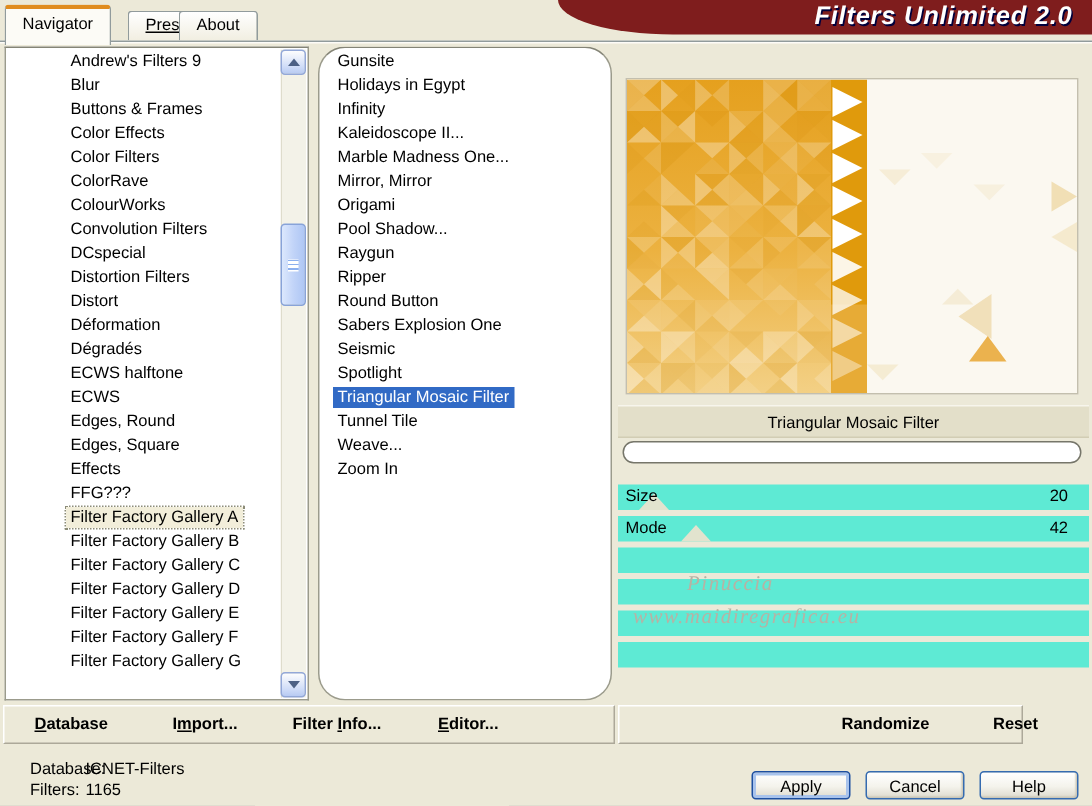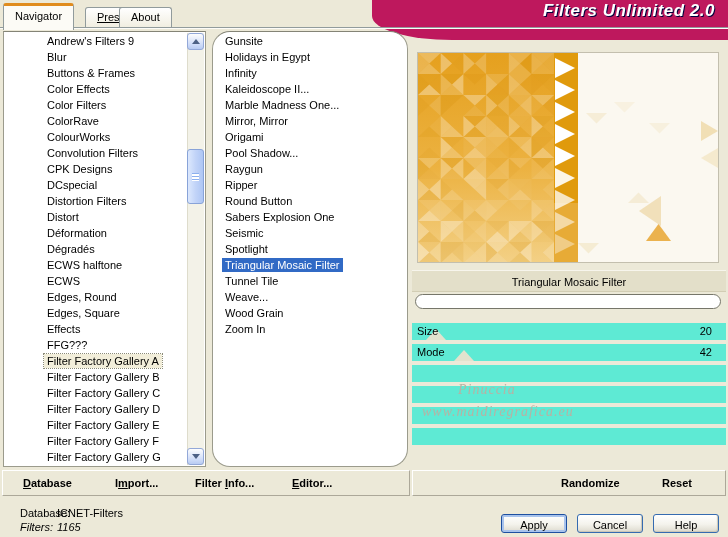--- a/index.html
+++ b/index.html
@@ -1,20 +1,20 @@
 <!DOCTYPE html>
 <html><head>
 <meta charset="utf-8">
 <style>
   html,body{margin:0;padding:0;background:#d8d4c8;}
   #window{position:relative;width:728px;height:537px;background:#ece9d8;
     font-family:"Liberation Sans",sans-serif;font-size:11px;color:#000;overflow:hidden;}
 
   
-  #banner{position:absolute;left:372px;top:0;width:356px;height:40px;background:#be185d;
+  #banner{position:absolute;left:372px;top:0;width:356px;height:23px;background:#7f1d1d;
     border-bottom-left-radius:80px 24px;}
   #banner .title{position:absolute;right:13px;top:1px;color:#fff;font-style:italic;font-weight:bold;
     font-size:17px;letter-spacing:.5px;text-shadow:1px 1px 0 #00003c;white-space:nowrap;}
 
   
   .tab{position:absolute;border:1px solid #919b9c;border-bottom:none;border-radius:3px 3px 0 0;
     background:linear-gradient(#ffffff,#f1eee1);padding:0 11px;height:19px;line-height:18px;top:7px;}
   .tab.active{top:3px;height:24px;line-height:20px;background:#fcfbf6;border-top:3px solid #e08c1e;z-index:3;}
   #tab-navigator{left:3px;}
   #tab-presets{left:85px;text-decoration:underline;}
@@ -68,34 +68,34 @@
     border-bottom:11px solid #e9e3cd;opacity:.95;}
   .watermark{position:absolute;color:#b7b2a4;font-family:"Liberation Serif",serif;font-style:italic;
     letter-spacing:1px;white-space:nowrap;}
   #watermark-1{left:46px;top:351px;font-size:14px;}
   #watermark-2{left:10px;top:373px;font-size:14px;}
 
   
   .toolbar{position:absolute;top:470px;height:26px;background:#ece9d8;border:1px solid #aca899;
     border-top-color:#fff;border-left-color:#fff;box-sizing:border-box;}
   #toolbar-left{left:2px;width:408px;}
-  #toolbar-right{left:412px;width:314px;text-align:center;}
+  #toolbar-right{left:412px;width:270px;text-align:center;}
   .tb-btn{position:absolute;top:0;height:24px;line-height:24px;font-weight:bold;white-space:nowrap;}
   #btn-database{left:20px;}
   #btn-import{left:112px;}
   #btn-filter-info{left:192px;}
   #btn-editor{left:289px;}
   #btn-randomize{left:148px;}
   #btn-reset{left:249px;}
 
   
   .status-label{position:absolute;left:20px;}
   .status-value{position:absolute;left:57px;}
   #status-db-label,#status-db-value{top:507px;}
-  #status-f-label,#status-f-value{top:521px;font-style:italic;}
+  #status-f-label,#status-f-value{top:521px;}
 
   .xp-btn{position:absolute;top:514px;width:66px;height:19px;border:1px solid #356bb0;border-radius:3px;
     background:linear-gradient(#ffffff,#f4f3ec 55%,#dddace);box-sizing:border-box;
     text-align:center;line-height:20px;box-shadow:inset -1px -1px 1px #c9c5b4;}
   #apply-button{left:501px;border-color:#1d4fa0;box-shadow:inset 0 0 0 2px #a8c3ec;}
   #cancel-button{left:577px;}
   #help-button{left:653px;}
 </style>
 </head>
 <body>
@@ -131,23 +131,20 @@
         <div class="li">
         <span class="li-label">ColorRave</span>
       </div>
         <div class="li">
         <span class="li-label">ColourWorks</span>
       </div>
         <div class="li">
         <span class="li-label">Convolution Filters</span>
       </div>
         <div class="li">
-        <span class="li-label">CPK Designs</span>
-      </div>
-        <div class="li">
         <span class="li-label">DCspecial</span>
       </div>
         <div class="li">
         <span class="li-label">Distortion Filters</span>
       </div>
         <div class="li">
         <span class="li-label">Distort</span>
       </div>
         <div class="li">
         <span class="li-label">Déformation</span>
@@ -253,23 +250,20 @@
         <span class="li-label">Spotlight</span>
       </div>
         <div class="li">
         <span class="li-label hl-active">Triangular Mosaic Filter</span>
       </div>
         <div class="li">
         <span class="li-label">Tunnel Tile</span>
       </div>
         <div class="li">
         <span class="li-label">Weave...</span>
-      </div>
-        <div class="li">
-        <span class="li-label">Wood Grain</span>
       </div>
         <div class="li">
         <span class="li-label">Zoom In</span>
       </div>
       </div>
   </div>
 
   <div id="preview-panel">
     <div id="preview-image">
       <svg width="300" height="209" viewBox="0 0 300 209" xmlns="http://www.w3.org/2000/svg">

